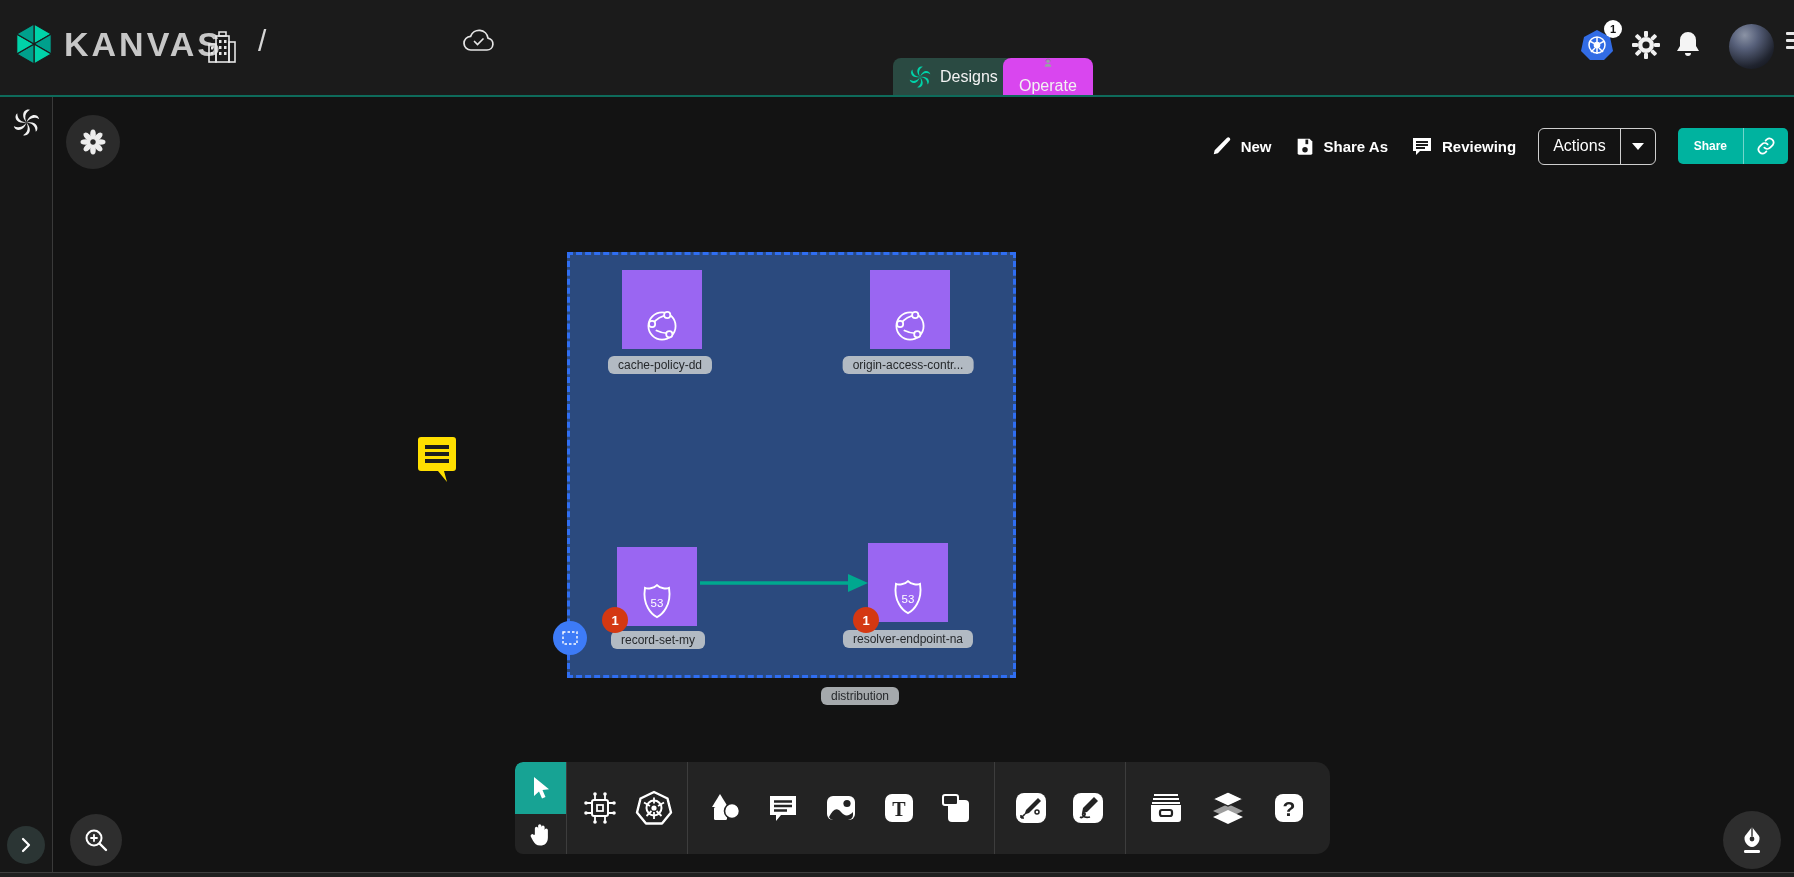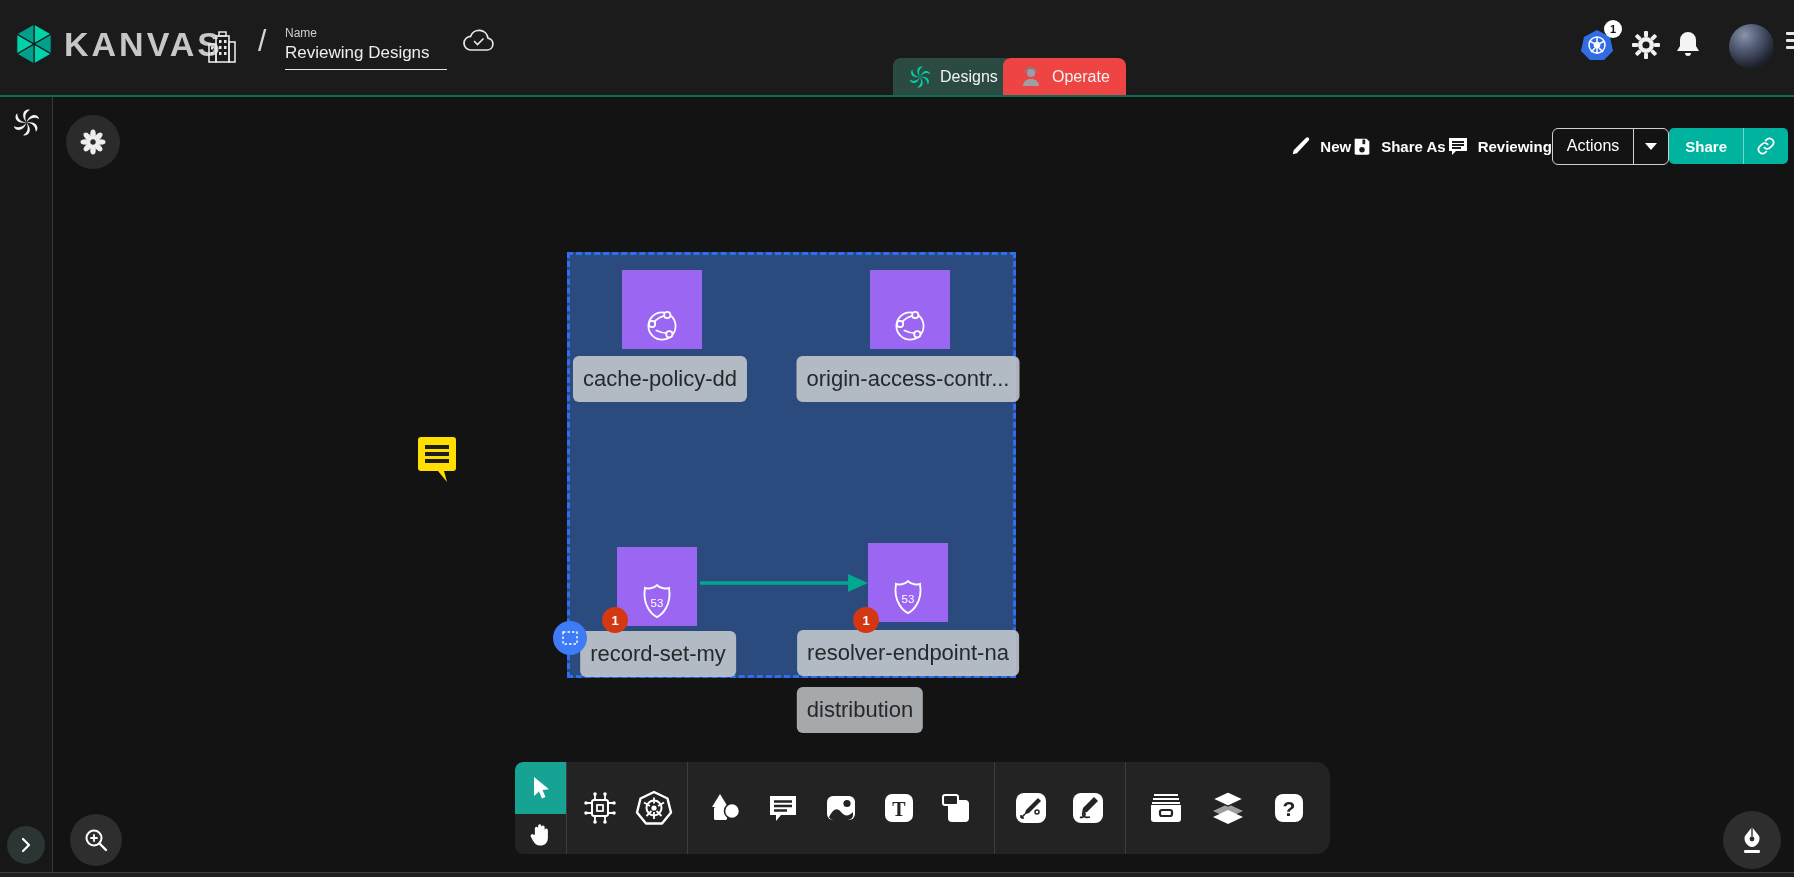--- a/index.html
+++ b/index.html
@@ -14,56 +14,56 @@
   .brand-text { font-size:34px; font-weight:bold; letter-spacing:3px; color:#c7c7c7; }
   .building { position:absolute; left:205px; top:28px; }
   .slash { position:absolute; left:258px; top:24px; font-size:30px; font-weight:300; color:#d6d6d6; }
   .name-block { position:absolute; left:285px; top:26px; width:162px; }
   .name-label { font-size:12px; color:#cfcfcf; }
   .name-value { margin-top:3px; font-size:17px; color:#ececec; padding-bottom:6px; border-bottom:1.5px solid #e4e4e4; cursor:text; }
   .cloud { position:absolute; left:462px; top:28px; }
 
   .tab { position:absolute; bottom:0; height:37px; display:flex; align-items:center; gap:9px; padding:0 16px; border-radius:8px 8px 0 0; cursor:pointer; }
   .tab-design { left:893px; background:#2a4a42; }
-  .tab-operate { left:1003px; background:#ef4444; }
+  .tab-operate { left:1003px; background:#d946ef;flex-direction:column; }
   .tab span { font-size:16px; color:#f2f2f2; }
   .k8s-btn { position:absolute; right:180px; top:28px; width:34px; height:34px; cursor:pointer; }
   .k8s-badge { position:absolute; right:-8px; top:-8px; width:18px; height:18px; background:#fff; color:#111;
     border-radius:50%; font-size:11px; font-weight:bold; display:flex; align-items:center; justify-content:center; }
   .gear { position:absolute; right:133px; top:30px; cursor:pointer; }
   .bell { position:absolute; right:92px; top:29px; cursor:pointer; }
   .avatar { position:absolute; right:20px; top:24px; width:45px; height:45px; border-radius:50%; cursor:pointer;
     background:radial-gradient(circle at 35% 25%, #8b93a5 0%, #57607a 30%, #20242f 70%, #0c0d12 100%); }
   .hamburger { position:absolute; right:0; top:32px; width:8px; height:26px; overflow:hidden; cursor:pointer; }
   .hamburger i { display:block; width:14px; height:3px; background:#e8e8e8; margin:0 0 4px 0; border-radius:1px; }
 
   
   .sidebar { position:absolute; left:0; top:97px; width:53px; height:780px; background:#171717; border-right:1px solid #3a3a3a; z-index:8; }
   .side-swirl { position:absolute; left:13px; top:12px; cursor:pointer; }
   .chev-btn { position:absolute; left:7px; top:729px; width:38px; height:38px; border-radius:50%; background:#2b3534;
     display:flex; align-items:center; justify-content:center; cursor:pointer; }
 
   
-  .actionrow { position:absolute; top:126px; right:6px; height:40px; display:flex; align-items:center; z-index:7; }
+  .actionrow { position:absolute; top:126px; right:6px; height:40px; display:flex; align-items:center; gap:22px; z-index:7; }
   .act { display:flex; align-items:center; gap:8px; color:#fff; font-size:15px; font-weight:bold; cursor:pointer; }
   .actions-btn { display:flex; align-items:stretch; border:1.5px solid #cfcfcf; border-radius:6px; height:37px; color:#fff; cursor:pointer; }
   .actions-btn .lbl { display:flex; align-items:center; padding:8px 14px; font-size:16px; }
   .actions-btn .caret { display:flex; align-items:center; padding:0 10px; border-left:1.5px solid #cfcfcf; }
   .share-btn { display:flex; align-items:stretch; background:#00b39f; border-radius:5px; height:36px; color:#fff; cursor:pointer; }
-  .share-btn .lbl { display:flex; align-items:center; padding:0 16px; font-size:15px; font-weight:bold; }
+  .share-btn .lbl { display:flex; align-items:center; padding:0 16px; font-size:12px; font-weight:bold; }
   .share-btn .linkpart { display:flex; align-items:center; padding:0 12px; border-left:1px solid rgba(255,255,255,.45); }
 
   
   .group-box { position:absolute; left:567px; top:252px; width:449px; height:426px; background:#2b4a7e;
     border:3px dashed #2f6ef2; cursor:move; }
   .node { position:absolute; width:80px; height:79px; background:#9a66f2; display:flex; align-items:flex-end; justify-content:center; cursor:pointer; }
   .n0 { left:622px; top:270px; } .n1 { left:870px; top:270px; }
   .n2 { left:617px; top:547px; } .n3 { left:868px; top:543px; }
   .nlabel { position:absolute; transform:translateX(-50%); background:rgba(193,198,203,.9); color:#26292c;
-    font-size:22px; padding:10px 10px; border-radius:6px; white-space:nowrap; cursor:pointer; }
+    font-size:12px; padding:2px 10px; border-radius:6px; white-space:nowrap; cursor:pointer; }
   .l0 { left:660px; top:356px; } .l1 { left:908px; top:356px; }
   .l2 { left:658px; top:631px; } .l3 { left:908px; top:630px; }
   .lgroup { left:813px; top:687px; background:rgba(178,182,186,.92);margin-left:47px; }
   .badge { position:absolute; width:26px; height:26px; background:#d43812; border-radius:50%; color:#fff;
     font-size:13px; font-weight:bold; display:flex; align-items:center; justify-content:center; z-index:3; }
   .b2 { left:602px; top:607px; } .b3 { left:853px; top:607px; }
   .edge { position:absolute; left:700px; top:572px; width:168px; height:22px; cursor:pointer; }
   .handle { position:absolute; left:553px; top:621px; width:34px; height:34px; background:#3d7bf7; border-radius:50%;
     display:flex; align-items:center; justify-content:center; cursor:pointer; z-index:4; }
   .comment-pin { position:absolute; left:413px; top:433px; cursor:pointer; }
@@ -124,24 +124,20 @@
           <rect x="19" y="18" width="2.5" height="3"></rect>
         <rect x="14" y="24" width="2.5" height="3"></rect>
           <rect x="19" y="24" width="2.5" height="3"></rect>
         <rect x="6" y="19" width="2" height="2.5"></rect>
           <rect x="6" y="24" width="2" height="2.5"></rect>
       </g>
     </svg>
 
     <span class="slash">/</span>
 
-    <div class="name-block">
-      <div class="name-label">Name</div>
-      <div class="name-value">Reviewing Designs</div>
-    </div>
 
     <svg class="cloud" width="34" height="26" viewBox="0 0 34 26">
       <path d="M9 22h16a6 6 0 0 0 1-11.9A9 9 0 0 0 8.6 8.4 5.8 5.8 0 0 0 9 22z" fill="none" stroke="#e6e6e6" stroke-width="1.7"></path>
       <path d="M12.5 13.5l3 3 5.5-5.5" fill="none" stroke="#e6e6e6" stroke-width="1.7" stroke-linecap="round"></path>
     </svg>
 
     <div class="tab tab-design">
       <svg width="22" height="22" viewBox="0 0 32 32">
         <g fill="#00D3A9">
           <path d="M16 16C20 4,30 6,31 12C24 8,19 12,16 16Z" transform="rotate(0 16 16)"></path>

